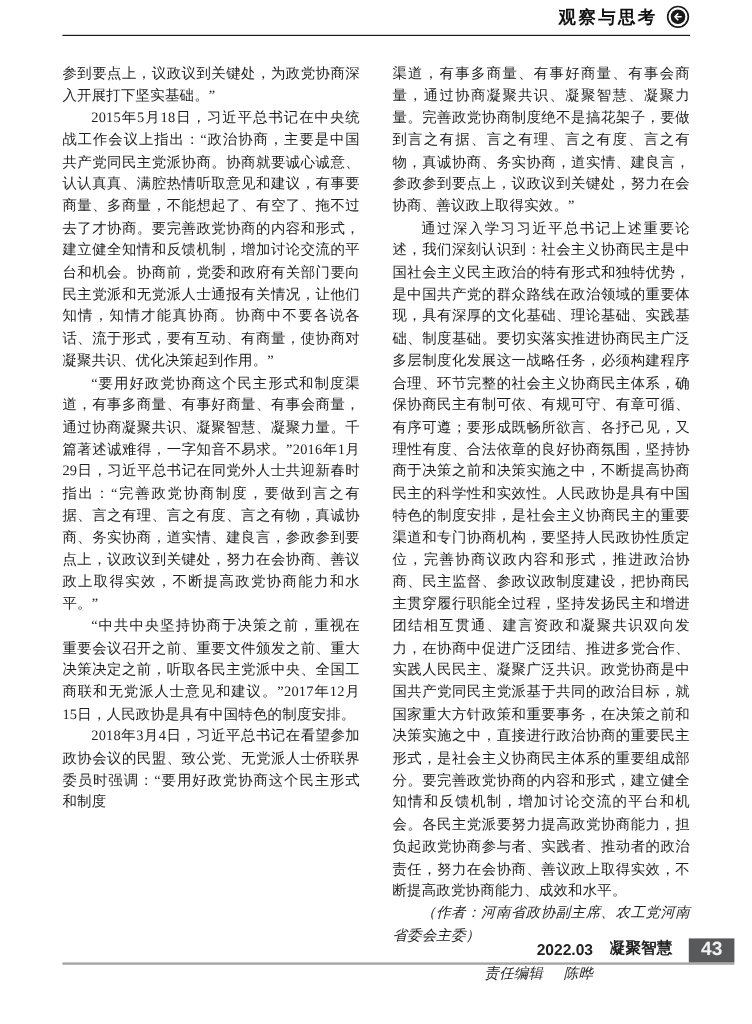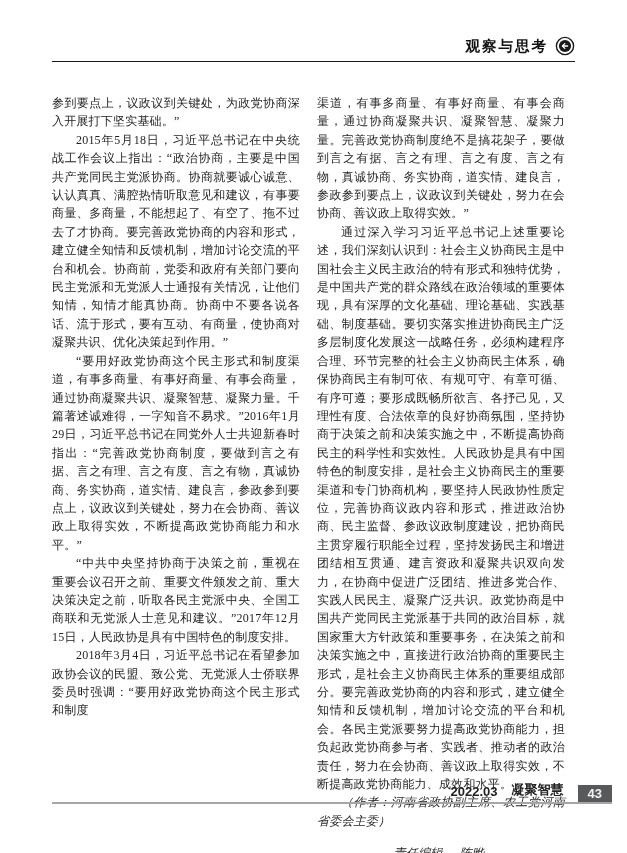--- a/index.html
+++ b/index.html
@@ -7,21 +7,21 @@
     width:627px;height:853px;
     background:#ffffff;
     font-family:"Liberation Serif","DejaVu Serif",serif;
     color:#1f1f1f;
     overflow:hidden;
     position:relative;
   }
   .page{
     box-sizing:border-box;
     width:627px;height:840px;
-    padding:36px 52px 0 52px;
+    padding:4px 52px 0 52px;
     position:relative;
   }
   
   .header{
     display:flex;
     justify-content:flex-end;
     align-items:center;
     gap:7px;
     padding-bottom:5px;
     border-bottom:1.5px solid #1a1a1a;
@@ -30,22 +30,22 @@
     font-family:"Liberation Sans","DejaVu Sans",sans-serif;
     font-weight:bold;
     font-size:14.5px;
     letter-spacing:2px;
     color:#111;
   }
   .header-icon{width:20px;height:20px;display:block;}
   
   .body{
     display:flex;
-    gap:17px;
-    margin-top:32px;
+    gap:27px;
+    margin-top:22px;
     height:735px;
   }
   .col{
     width:248px;
     font-size:12px;
     line-height:18.4px;
     text-align:justify;
     text-justify:inter-ideograph;
     letter-spacing:0.2px;
   }
@@ -76,21 +76,21 @@
     align-items:flex-end;
     gap:14px;
     font-family:"Liberation Sans","DejaVu Sans",sans-serif;
     font-weight:bold;
     font-size:13px;
     color:#222;
   }
   .page-badge{
     background:#58595b;
     color:#f2f2f2;
-    font-size:13px;
+    font-size:16px;
     font-weight:bold;
     padding:1px 10px;
     margin-bottom:-3px;
   }
 </style>
 </head>
 <body>
 
 <div class="page">
 

